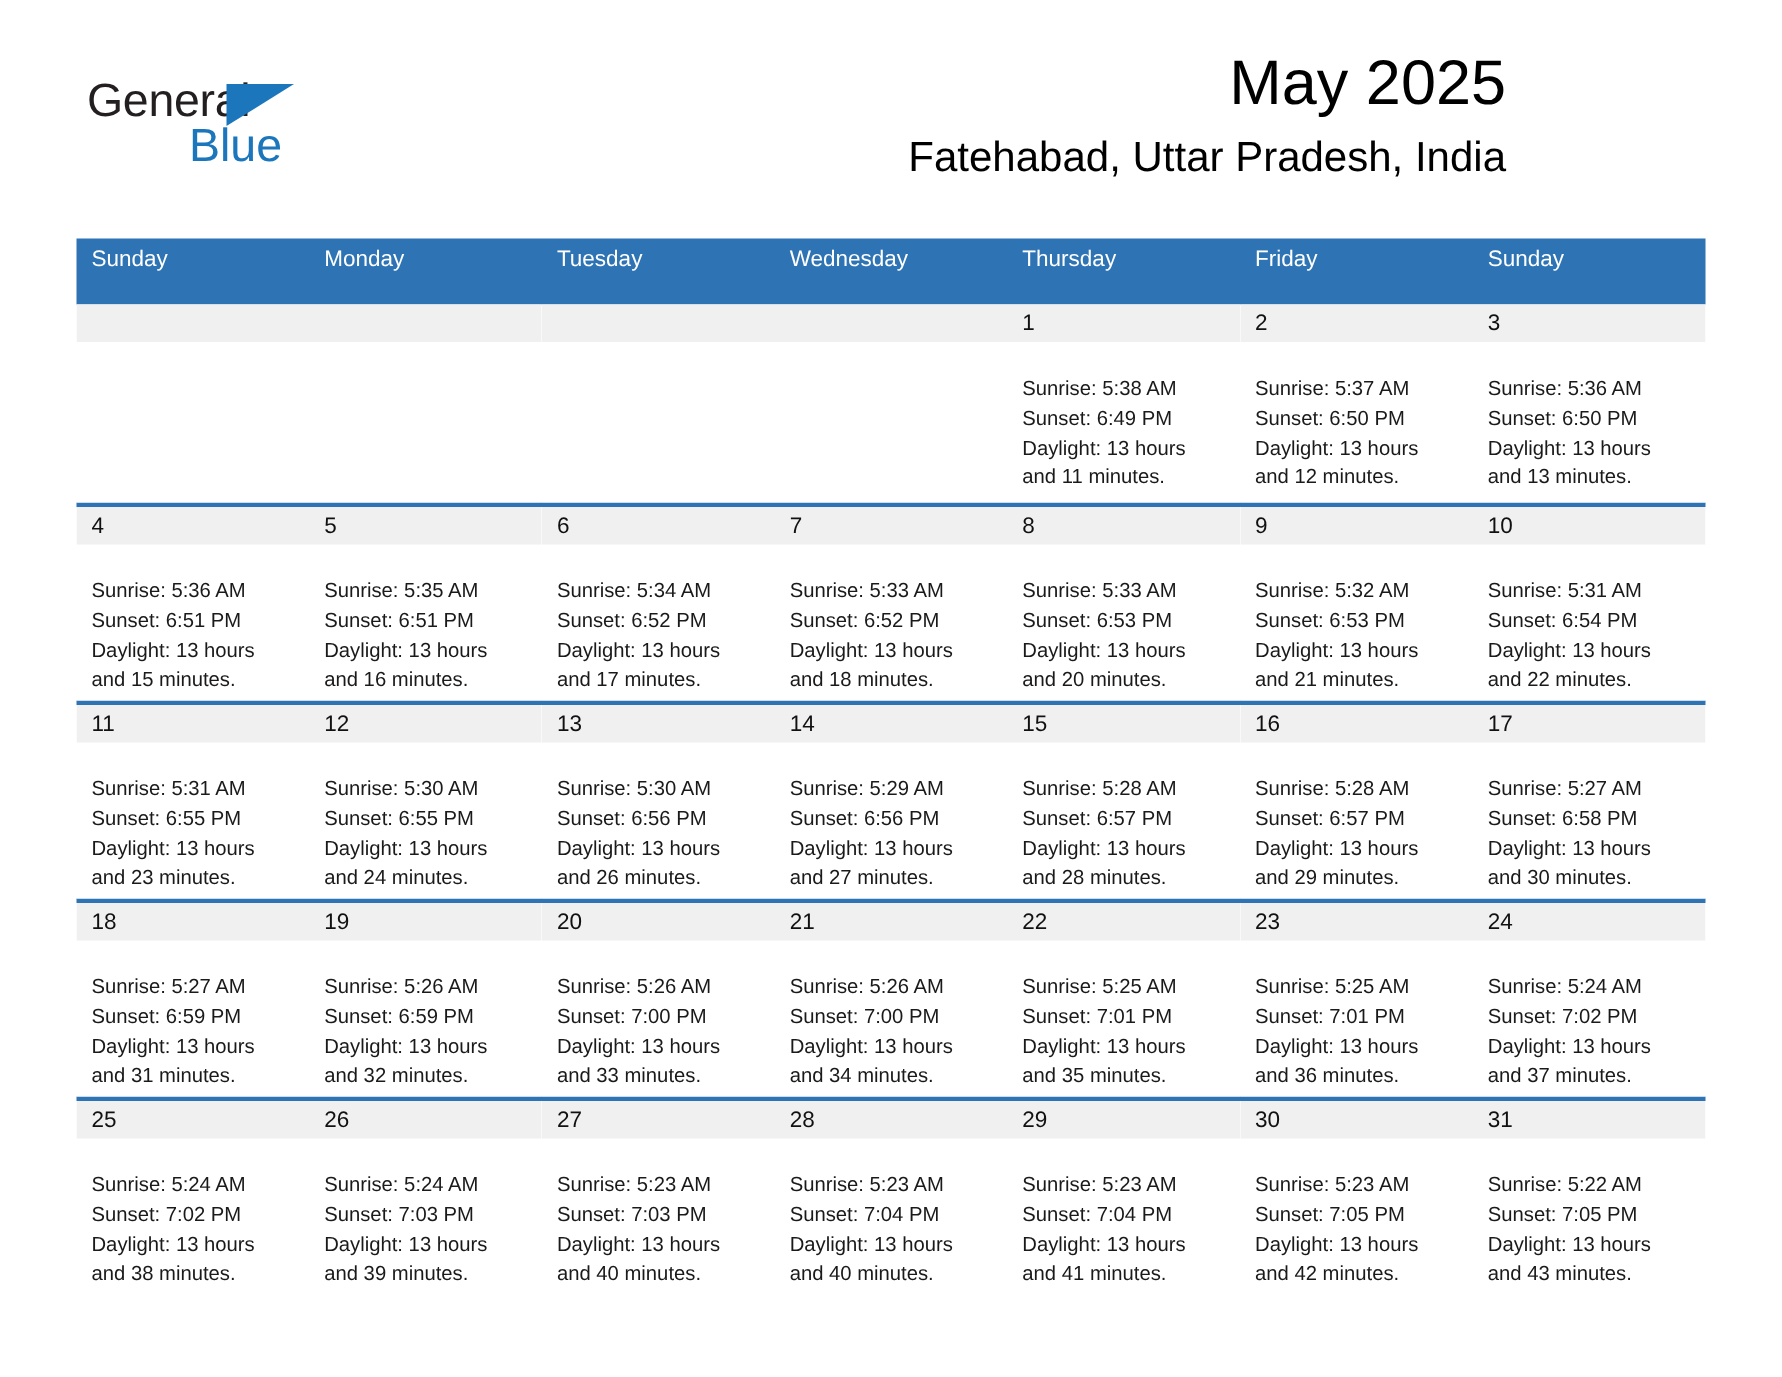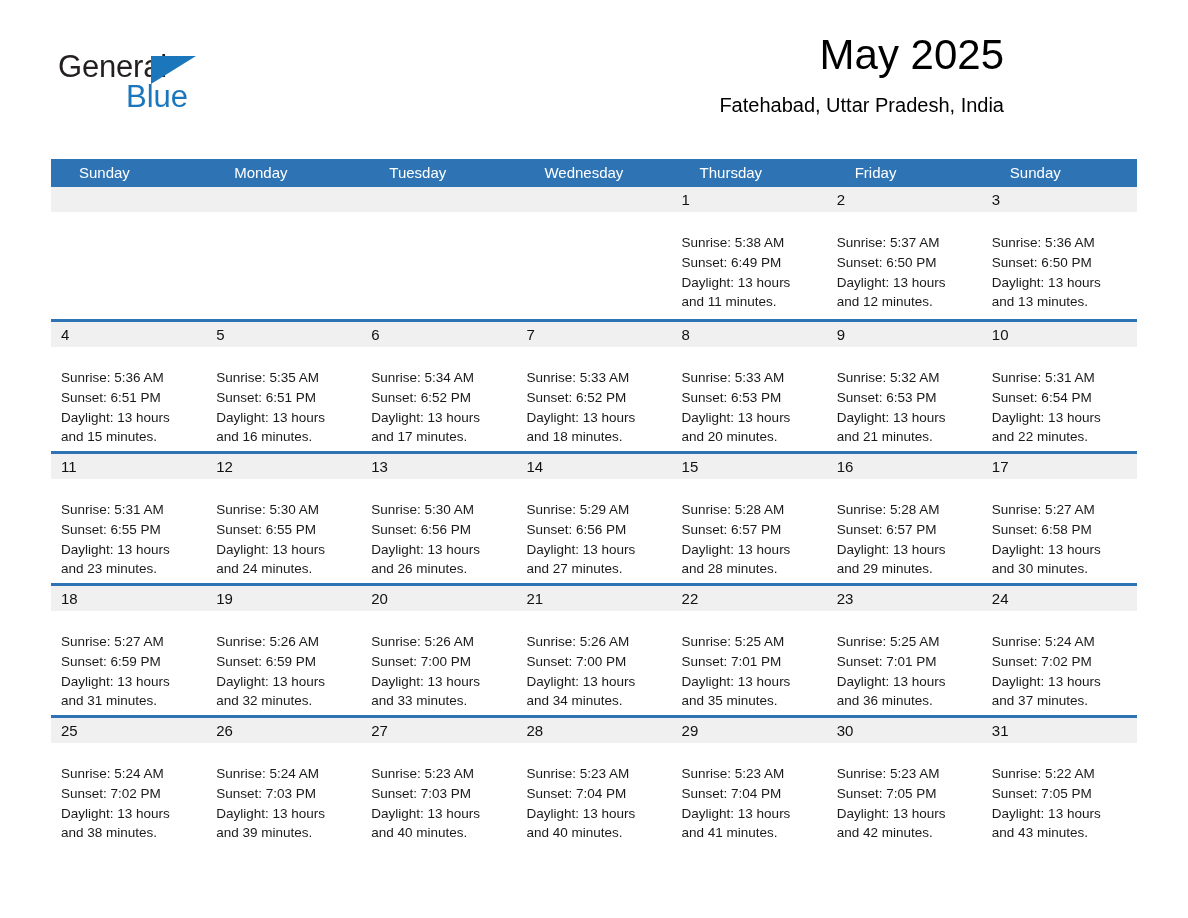--- a/index.html
+++ b/index.html
@@ -72,21 +72,21 @@
     text-align: right;
   }
   .cal-title {
     font-size: 42px;
     font-weight: normal;
     line-height: 50px;
     color: #000;
     white-space: nowrap;
   }
   .cal-subtitle {
-    font-size: 20px;
+    font-size: 28px;
     font-weight: normal;
     line-height: 30px;
     margin-top: 10px;
     color: #000;
     white-space: nowrap;
   }
 
   
   .calendar {
     position: absolute;
@@ -97,23 +97,23 @@
   .cal-row {
     display: flex;
     width: 100%;
   }
   .cal-head-row {
     background: #2e74b5;
   }
   .cal-head-cell {
     flex: 1 1 0;
     box-sizing: border-box;
-    height: 28px;
+    height: 44px;
     line-height: 28px;
-    padding-left: 28px;
+    padding-left: 10px;
     color: #ffffff;
     font-size: 15px;
     white-space: nowrap;
     overflow: hidden;
   }
 
   .week-row {
     display: flex;
     width: 100%;
     border-top: 3px solid #2e74b5;

